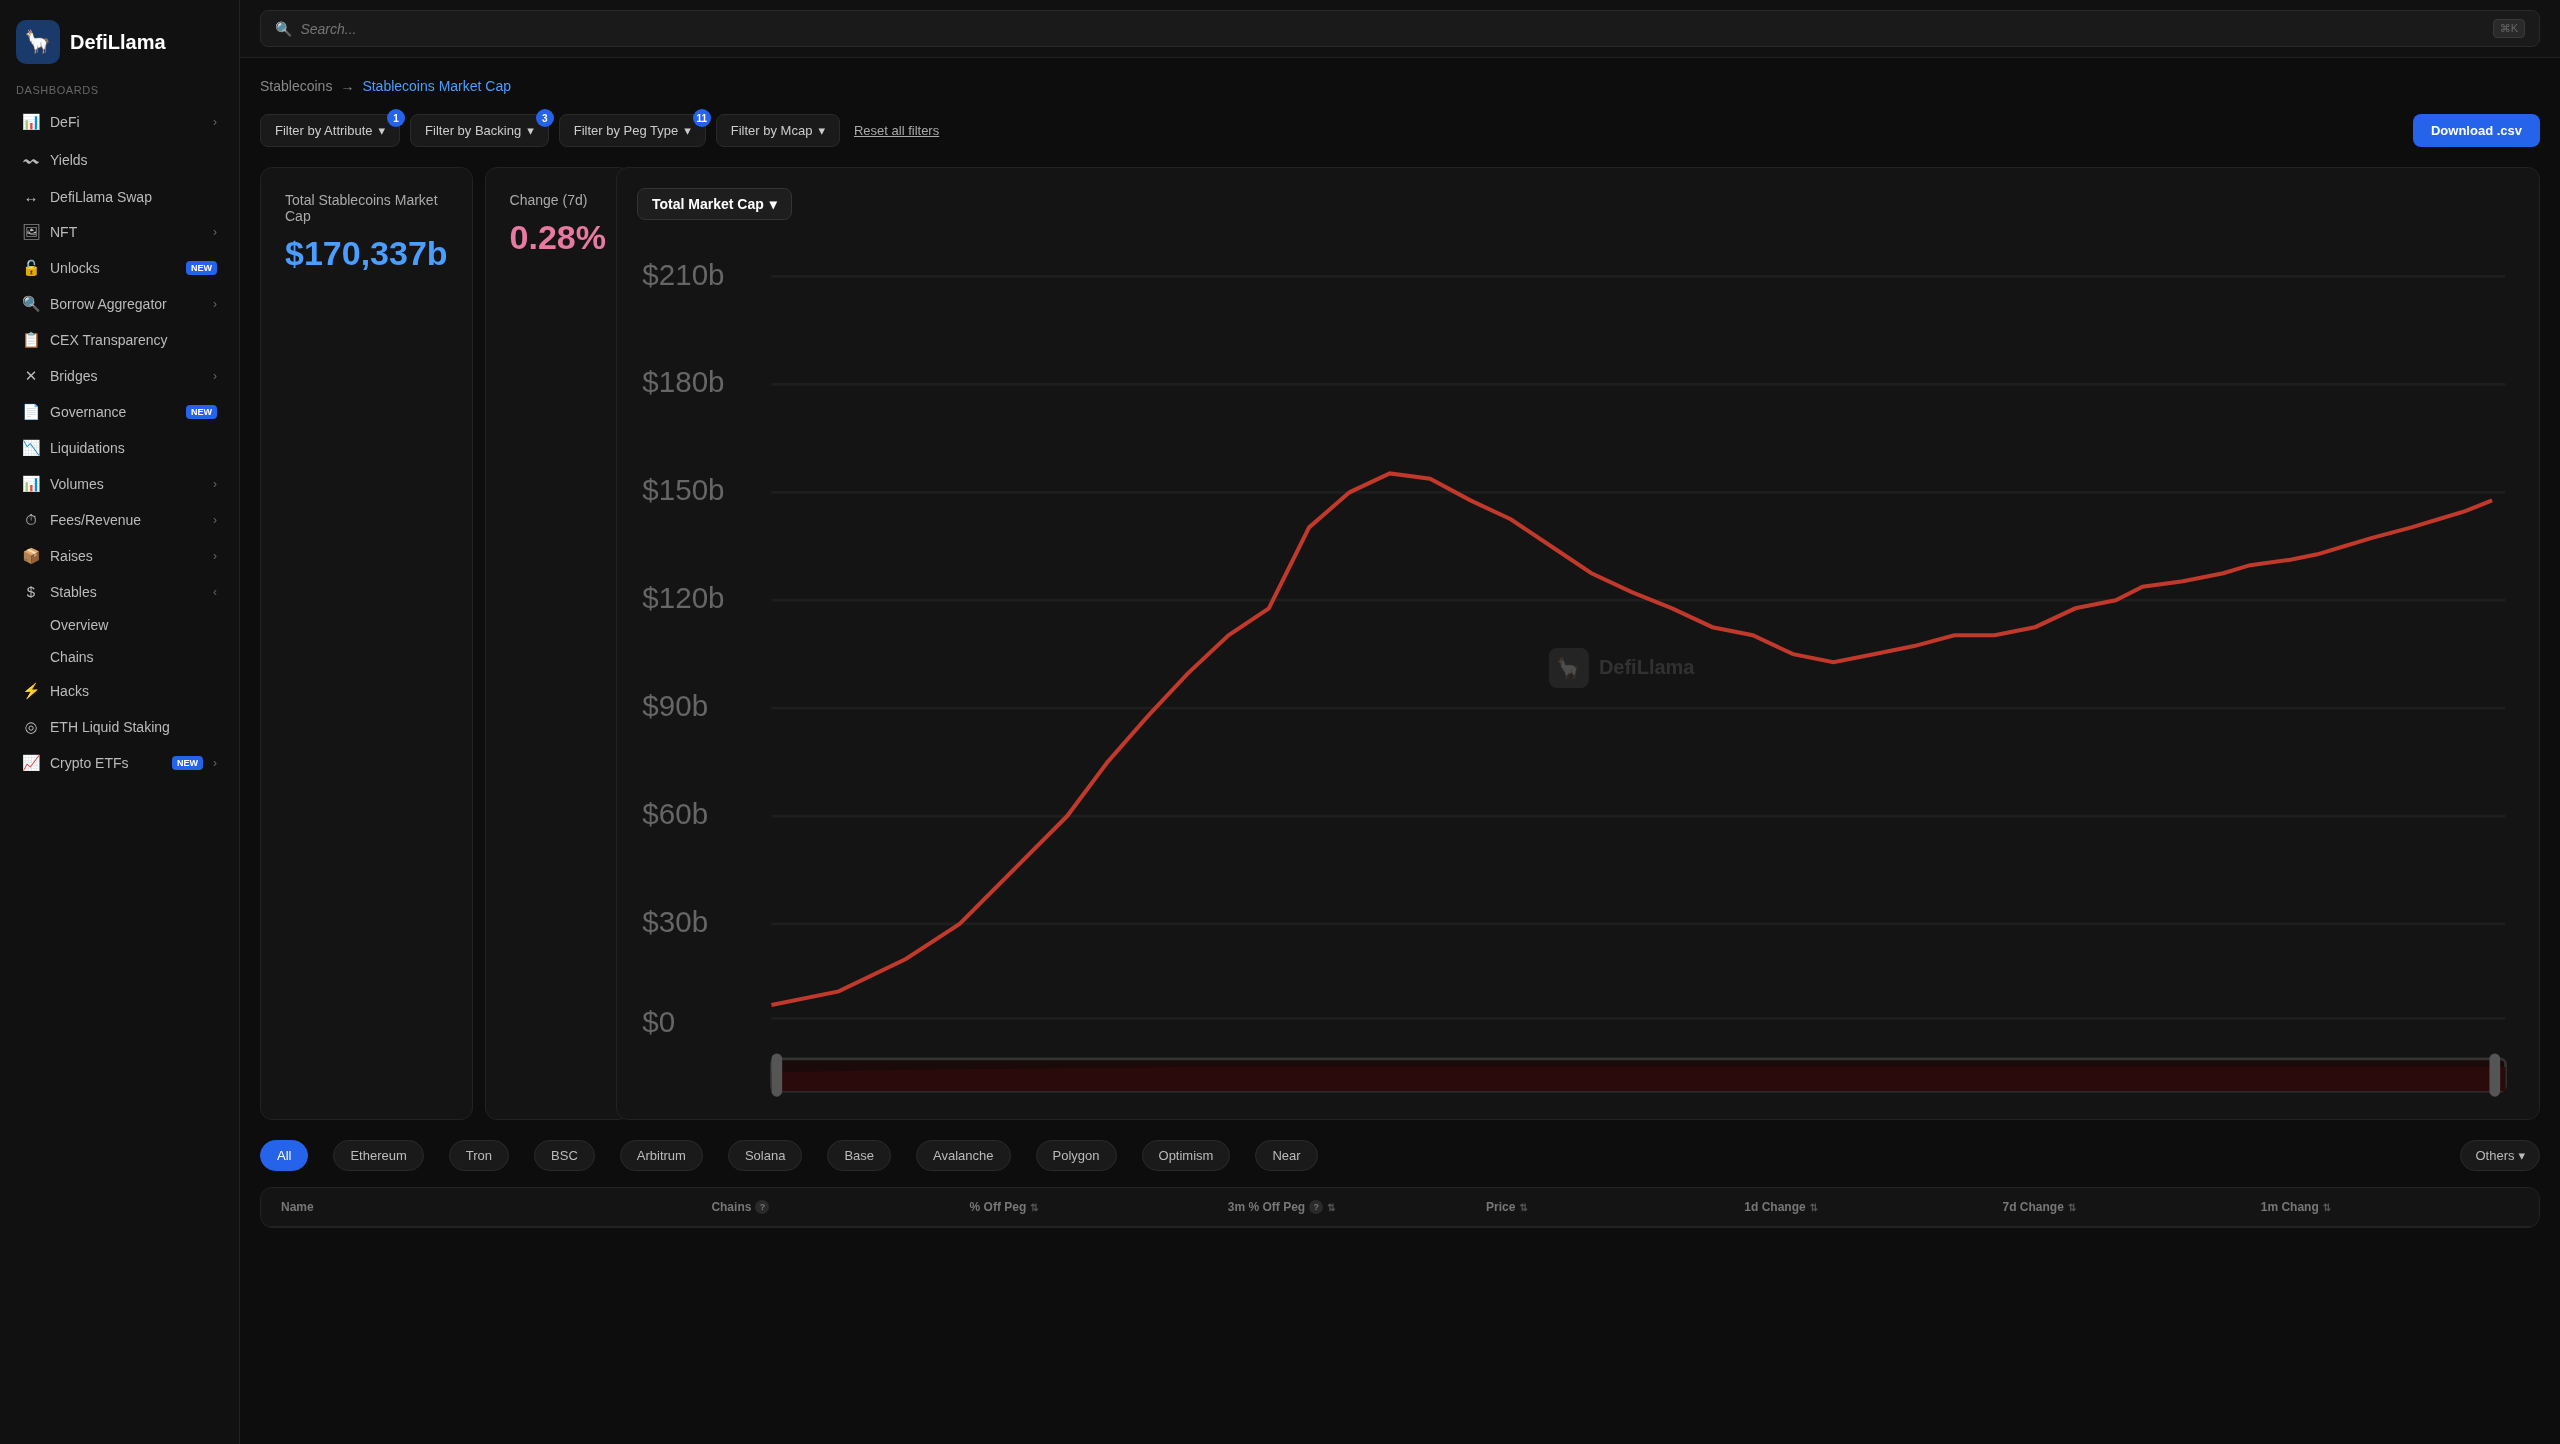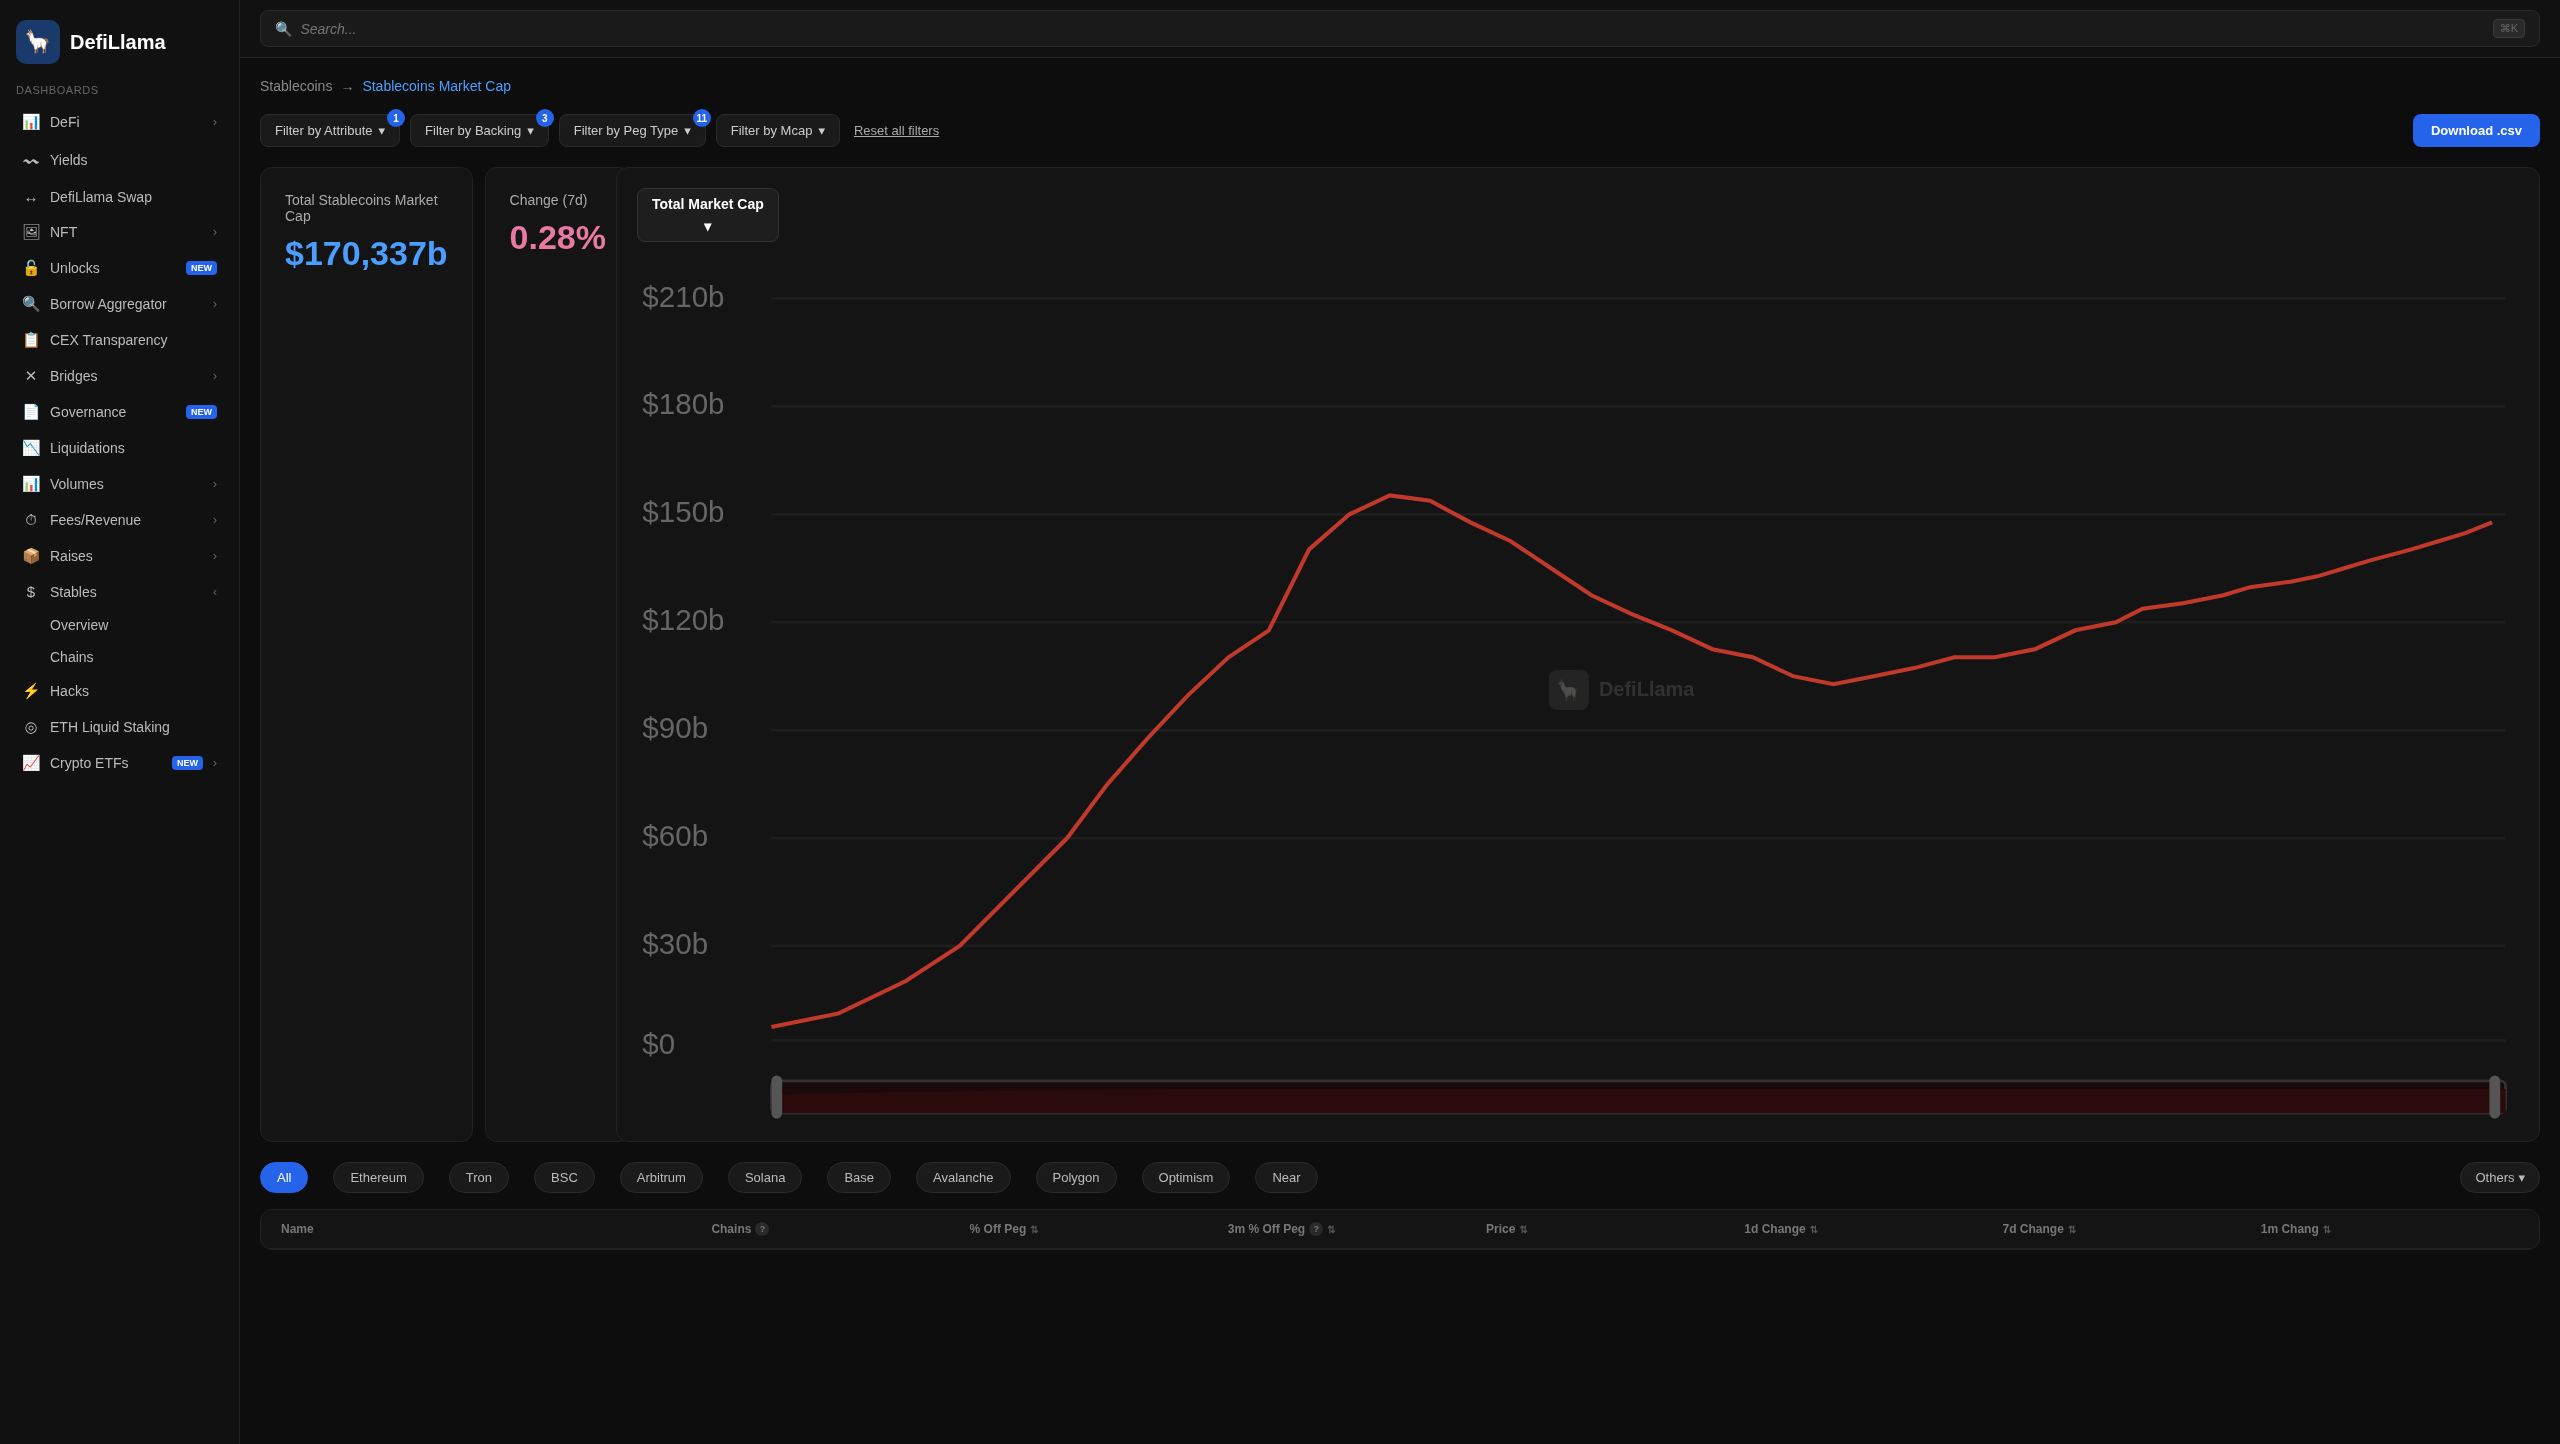--- a/index.html
+++ b/index.html
@@ -261,21 +261,20 @@
       align-items: center;
       gap: 6px;
       background: #1e1e1e;
       border: 1px solid #333;
       border-radius: 8px;
       padding: 7px 14px;
       color: #fff;
       cursor: pointer;
       font-size: 14px;
       font-weight: 600;
-      flex-direction: column;
     }
     .chart-body { flex: 1; position: relative; }
     svg.chart-svg { width: 100%; height: 100%; }
 
     
     .chain-tabs {
       display: flex;
       align-items: center;
       gap: 25px;
       margin-bottom: 16px;

